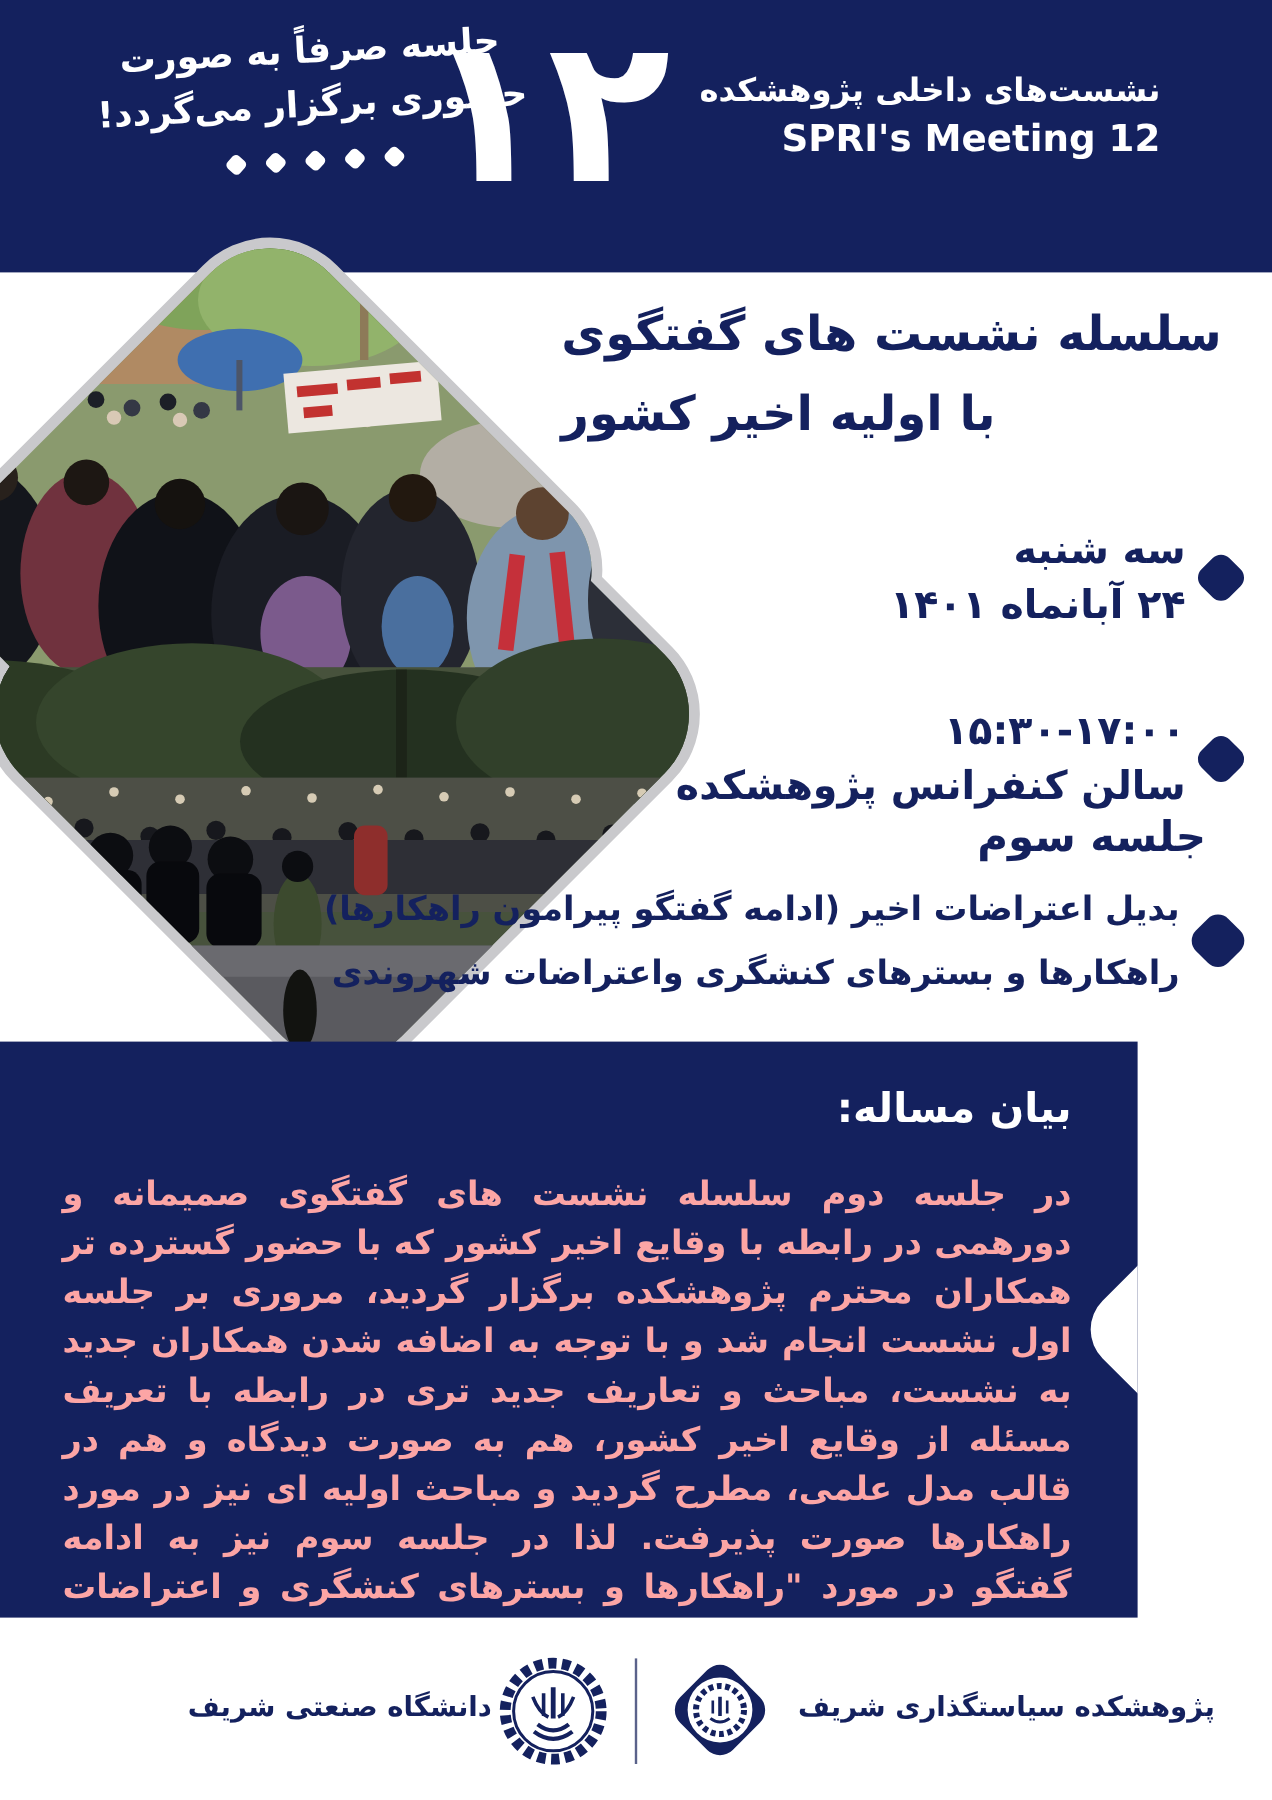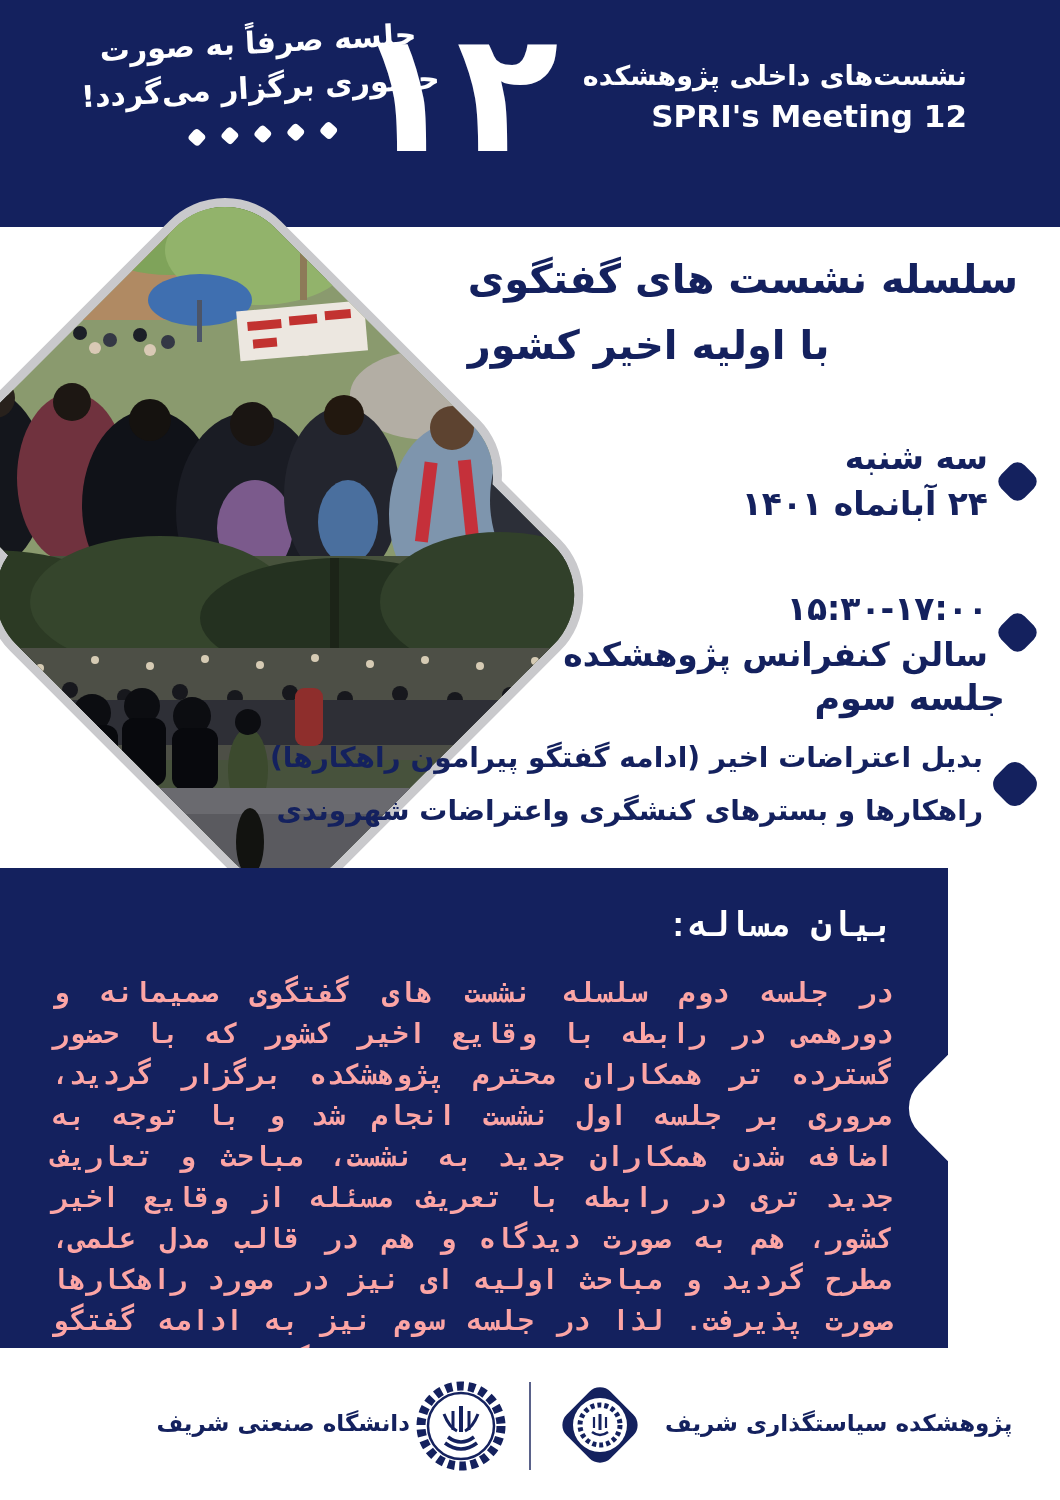--- a/index.html
+++ b/index.html
@@ -29,21 +29,21 @@
   .row{display:flex;direction:rtl;align-items:center;gap:13px;color:#14215e;z-index:3;}
   .bullet{flex:none;width:33px;height:33px;background:#14215e;border-radius:10px;transform:rotate(45deg);}
   .row .txt{text-align:right;font-weight:bold;font-size:33px;line-height:46px;}
   #row-date{top:435px;right:26px;}
   #row-time{top:570px;right:26px;margin-top:16px;}
   .session-h{top:678px;right:55px;color:#14215e;font-weight:bold;font-size:35px;direction:rtl;z-index:3;}
   #row-session{top:731px;right:26px;align-items:center;}
   #row-session .bullet{width:38px;height:38px;border-radius:12px;}
   #row-session .txt{font-size:28px;line-height:53px;}
   
-  .problem{left:0;top:868px;width:948px;height:480px;background:#14215e;overflow:hidden;z-index:2;font-family:Liberation Mono, monospace;}
+  .problem{left:0;top:868px;width:948px;height:480px;background:#14215e;overflow:hidden;z-index:2;}
   .problem-heading{position:absolute;top:36px;right:55px;color:#ffffff;
                    font-size:34px;font-weight:bold;direction:rtl;}
   .problem-body{position:absolute;top:106px;right:55px;left:52px;color:#fca5a5;
                 font-size:28px;font-weight:bold;line-height:41px;
                 text-align:justify;direction:rtl;}
   .notch{position:absolute;top:155px;right:-152px;width:170px;height:170px;
          background:#ffffff;border-radius:34px;transform:rotate(45deg);}
   
   .footer-left-org{top:1410px;right:650px;color:#14215e;font-size:23px;font-weight:bold;direction:rtl;z-index:3;text-align:right;}
   .footer-right-org{top:1410px;left:665px;color:#14215e;font-size:23px;font-weight:bold;direction:rtl;z-index:3;}

